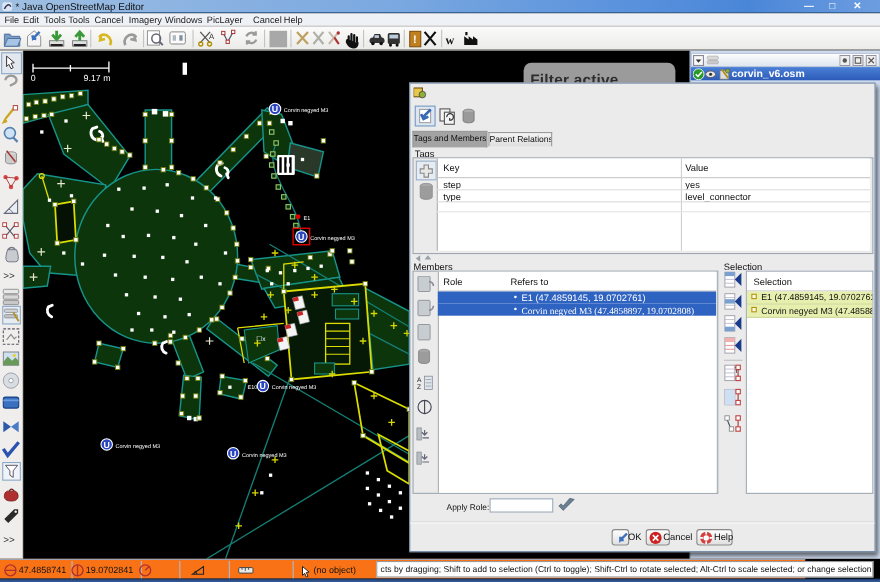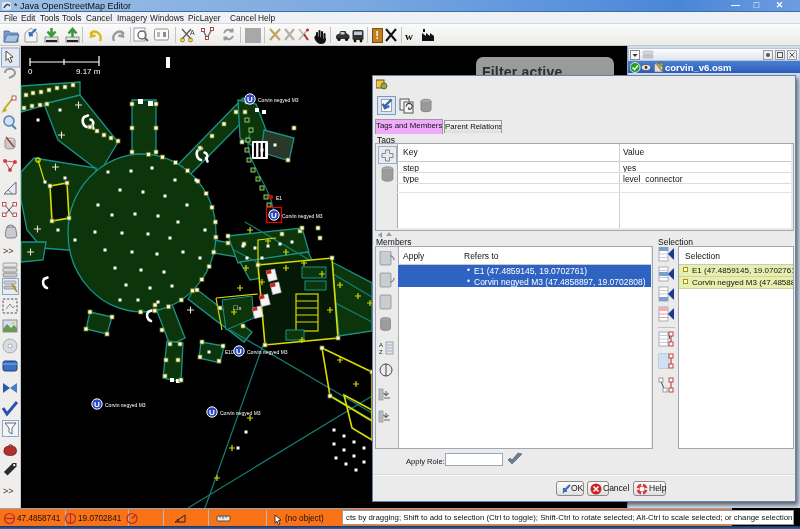--- a/index.html
+++ b/index.html
@@ -37,21 +37,21 @@
 #filterbox { left:476px; top:57px; width:138px; height:19px; background:#9b9b9b; border-radius:7px 7px 0 0; }
 #filterbox div { position:absolute; left:6px; top:7px; font-size:14px; font-weight:bold; color:#2e2e2e; letter-spacing:0.2px;}
 
 
 #dialog { left:372px; top:75px; width:424px; height:427px; background:#ebebeb;
   border:1px solid #6a83a0; box-shadow:2px 3px 4px rgba(0,0,0,0.55); }
 #dlgtitle { left:0; top:0; width:422px; height:15px;
   background:linear-gradient(90deg,#cfd9e4 0%,#c6d1de 38%,#9db0c6 52%,#2a4a6e 57%,#3e608e 61%,#5076a6 70%,#5a7fae 88%,#4e73a2 100%); }
 #dlgtitle span { position:absolute; left:17px; top:2px; font-size:9px; color:#151515; white-space:nowrap;}
 .tab { position:absolute; top:44px; height:13px; white-space:nowrap; overflow:hidden; border:1px solid #9a9a9a; border-bottom:none; background:linear-gradient(#f4f4f4,#dfdfdf); font-size:8.5px; text-align:center; line-height:12px; color:#111;}
-.tab.active { background:#f0abfc; height:15px; top:43px; }
+.tab.active { background:#a3a3a3; height:15px; top:43px; }
 .groupbox { position:absolute; border:1px solid #9fa8b2; }
 .celltext { position:absolute; font-size:8.5px; color:#111; white-space:nowrap; }
 .selrow { position:absolute; background:#2f63c2; color:#fff; font-size:8.5px; white-space:nowrap; overflow:hidden; }
 .yselrow { position:absolute; background:#e7efae; color:#111; font-size:8.5px; border-bottom:1px solid #cdd69a; white-space:nowrap; overflow:hidden;}
 .okbtn { position:absolute; height:15px; border:1px solid #8a8a8a; border-radius:3px; background:linear-gradient(#fdfdfd,#e0e0e0); font-size:8.5px; color:#111; }
 
 
 #statusbar { left:0; top:508px; width:732px; height:18px; background:#f97316; border-top:1px solid #8fa8c8; }
 .ssep { position:absolute; top:1px; width:1px; height:16px; background:#a8bbd4; }
 .stext { position:absolute; top:5px; font-size:8.2px; color:#111; white-space:nowrap;}
@@ -718,30 +718,30 @@
 
   <svg class="abs" style="left:4px;top:155px;" width="18" height="8" viewBox="0 0 18 8">
         <path d="M1 4 l4 -3 v6 z" fill="#98a0a8"></path>
         <path d="M12 1 l3 4 h-6 z" fill="#98a0a8"></path>
       </svg>
 
   <div class="celltext" style="left:3px;top:161px;">Members</div>
   <div class="groupbox" style="left:2px;top:170px;width:278px;height:203px;background:#ebebeb;"></div>
 
   <div class="abs" style="left:25px;top:171px;width:253px;height:201px;background:#fff;border-left:1px solid #aaa;"></div>
-  <div class="celltext" style="left:30px;top:175px;">Apply</div>
+  <div class="celltext" style="left:30px;top:175px;">Role</div>
   <div class="celltext" style="left:91px;top:175px;">Refers to</div>
   <div class="abs" style="left:25px;top:188px;width:253px;height:1px;background:#c8c8c8;"></div>
   <div class="selrow" style="left:25px;top:189px;width:253px;height:11px;">
         <span style="position:absolute;left:69px;">•</span>
         <span style="position:absolute;left:76px;top:1px;">E1 (47.4859145, 19.0702761)</span>
       </div>
   <div class="selrow" style="left:25px;top:200px;width:253px;height:11px;">
         <span style="position:absolute;left:69px;">•</span>
-        <span style="position:absolute;left:76px;top:1px;">Corvin negyed M3 (47.4858897, 19.0702808)</span>
+        <span style="position:absolute;left:76px;top:1px;font-family:Liberation Serif, serif;">Corvin negyed M3 (47.4858897, 19.0702808)</span>
       </div>
 
   <svg class="abs" style="left:4px;top:175px;" width="20" height="196" viewBox="0 0 20 196" id="membtns">
         <g transform="translate(2,0)">
           <rect x="1" y="0" width="11" height="14" rx="1" fill="#c8cdd2" stroke="#8a9096" stroke-width="0.8"></rect>
           <path d="M11 5 a4 4 0 0 1 4 4" stroke="#889" stroke-width="1.5" fill="none"></path>
         </g>
         <g transform="translate(2,22)">
           <rect x="1" y="0" width="11" height="14" rx="1" fill="#c8cdd2" stroke="#8a9096" stroke-width="0.8"></rect>
           <path d="M11 9 a4 4 0 0 0 4 -4" stroke="#889" stroke-width="1.5" fill="none"></path>
@@ -843,21 +843,21 @@
 
   <div class="celltext" style="left:33px;top:381px;font-size:7.6px;">Apply Role:</div>
   <div class="abs" style="left:72px;top:377px;width:58px;height:13px;background:#fff;border:1px solid #9aa8b8;"></div>
   <svg class="abs" style="left:134px;top:376px;" width="16" height="15" viewBox="0 0 16 15">
         <path d="M1 8 l4 4 L15 2 l-4 -1 -6 7 -2 -2 z" fill="#6a7f92" stroke="#4a5a68" stroke-width="0.6"></path>
       </svg>
 
   <div class="abs" style="left:0px;top:398px;width:422px;height:1px;background:#d8d8d8;"></div>
   <div class="abs" style="left:0px;top:399px;width:422px;height:1px;background:#fafafa;"></div>
 
-  <div class="okbtn" style="left:183px;top:405px;width:28px;">
+  <div class="okbtn" style="left:183px;top:405px;width:16px;">
         <svg style="position:absolute;left:2px;top:1px;" width="12" height="11" viewBox="0 0 12 11">
           <path d="M11 2 L5 8 l0 -3 m0 3 l3 0" stroke="#3a6fbe" stroke-width="2.2" fill="none"></path>
         </svg>
         <span style="position:absolute;left:14px;top:1px;">OK</span>
       </div>
   <div class="okbtn" style="left:214px;top:405px;width:22px;">
         <svg style="position:absolute;left:2px;top:1px;" width="12" height="12" viewBox="0 0 12 12">
           <circle cx="6" cy="6" r="5.5" fill="#cc2222"></circle>
           <path d="M3.5 3.5 l5 5 M8.5 3.5 l-5 5" stroke="#fff" stroke-width="1.5"></path>
         </svg>

